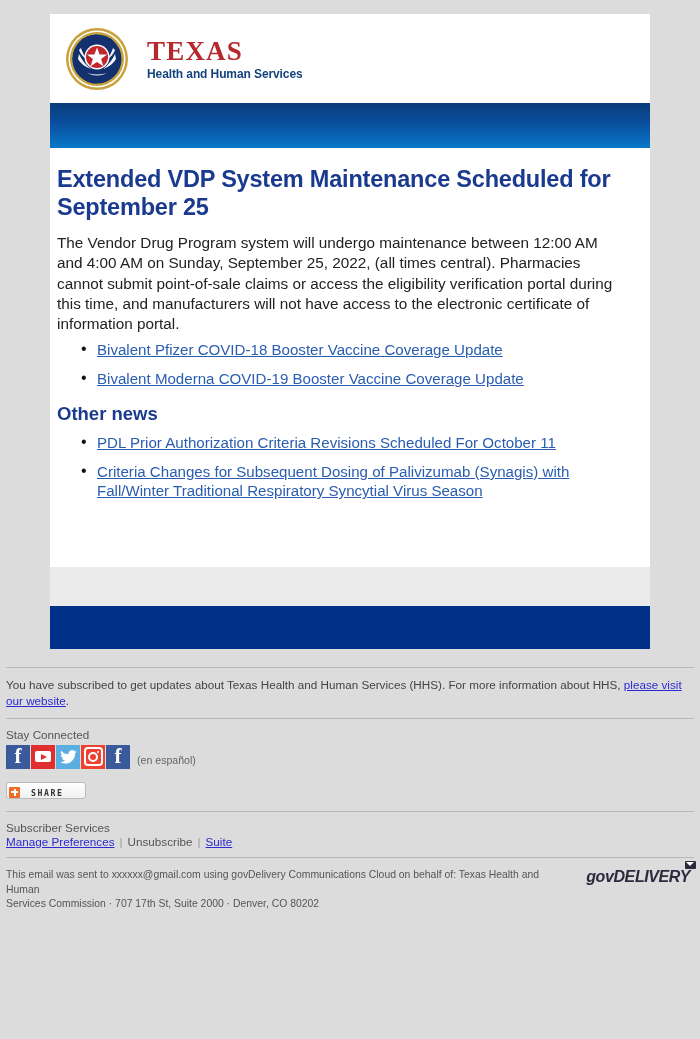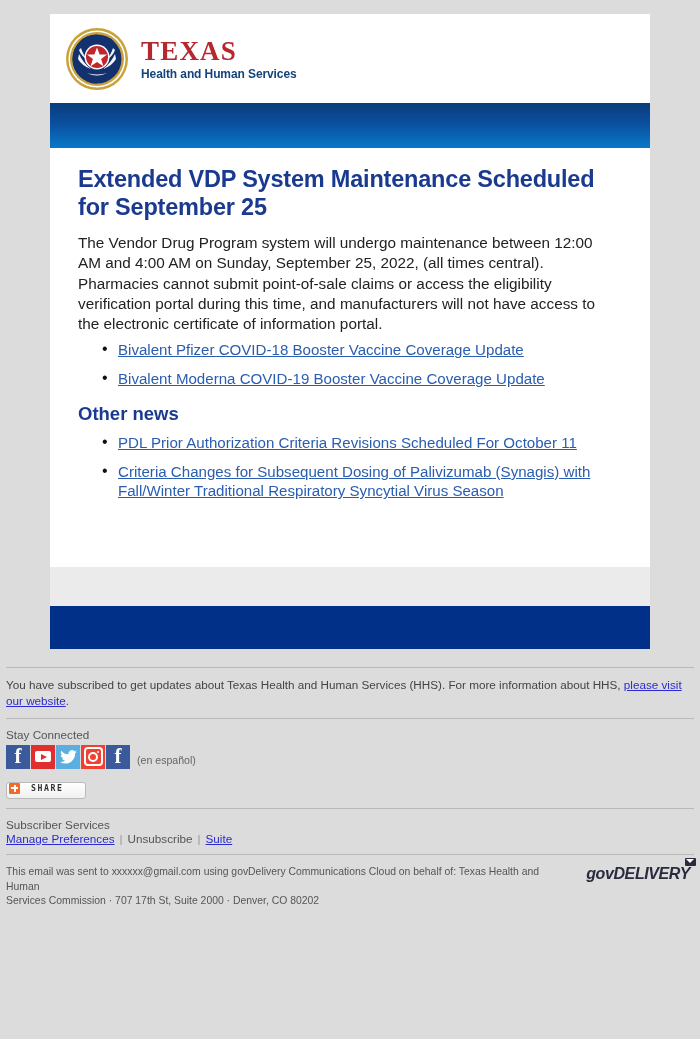--- a/index.html
+++ b/index.html
@@ -30,21 +30,21 @@
     padding-left: 15px;
     box-sizing: border-box;
   }
   .seal {
     width: 64px;
     height: 64px;
     flex: 0 0 64px;
     position: relative;
   }
   .wordmark {
-    margin-left: 12px;
+    margin-left: 18px;
     line-height: 1;
   }
   .wordmark-texas {
     color: #b5282e;
     font-size: 27px;
     font-weight: bold;
     letter-spacing: 1.2px;
     font-family: "Liberation Serif", serif;
   }
   .wordmark-hhs {
@@ -54,21 +54,21 @@
     margin-top: 3px;
     letter-spacing: -0.1px;
   }
 
   .gradient-bar {
     height: 45px;
     background: linear-gradient(to bottom, #0a3d7c 0%, #0a4f9e 45%, #0878c8 100%);
   }
 
   .article {
-    padding: 18px 34px 0 28px;
+    padding: 18px 34px 0 7px;
   }
   .article-title {
     color: #1a3a8f;
     font-size: 23.5px;
     font-weight: bold;
     line-height: 1.18;
     margin: 0 0 12px 0;
     letter-spacing: -0.2px;
   }
   .article-body {
@@ -215,21 +215,21 @@
   .espanol {
     color: #666666;
     font-size: 10.6px;
     margin-left: 6px;
     padding-bottom: 3px;
   }
 
   .share-btn {
     margin-top: 13px;
     display: inline-flex;
-    align-items: flex-start;
+    align-items: flex-end;
     height: 17px;
     width: 80px;
     border: 1px solid #bbbbbb;
     border-radius: 3px;
     background: linear-gradient(to bottom, #ffffff 0%, #f0f0f0 100%);
     box-sizing: border-box;
   }
   .share-plus {
     width: 11px; height: 11px;
     background: #ef6c27;

